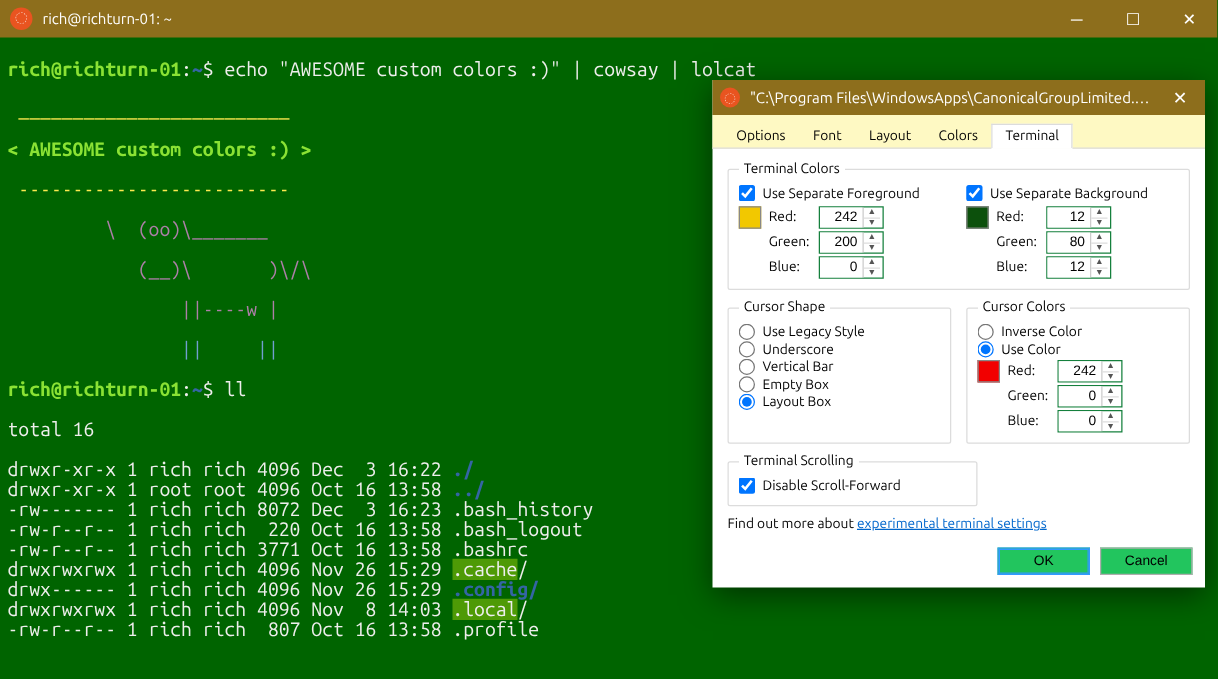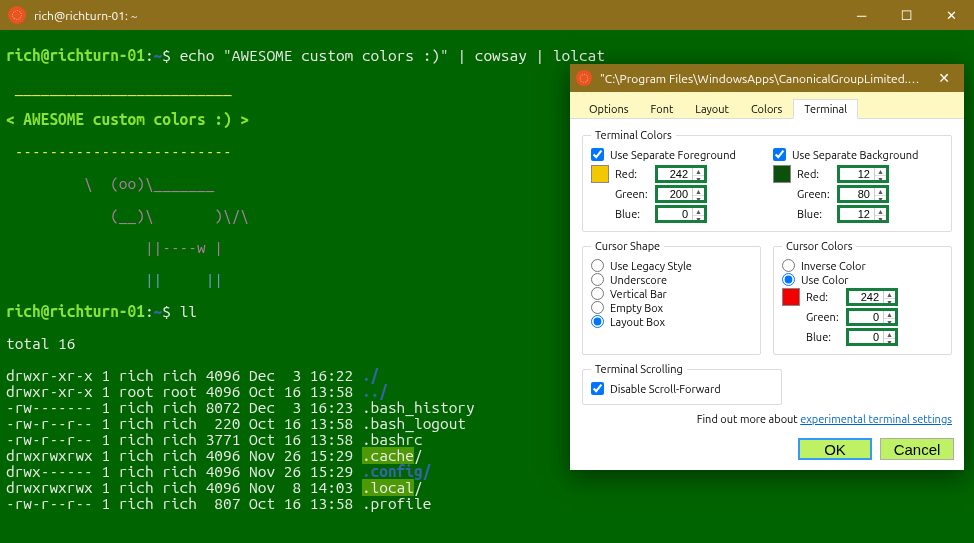--- a/index.html
+++ b/index.html
@@ -137,21 +137,21 @@
     width: 18px; height: 18px;
     border: 1px solid #888;
     flex: 0 0 18px;
   }
   .rgb { display: grid; grid-template-columns: 40px 52px; row-gap: 2px; align-items: center; }
   .rgb label { text-align: left; }
   .num {
     display: inline-flex;
     align-items: stretch;
     height: 18px;
-    border: 3px solid #15803d;
+    border: 1px solid #15803d;
     background: #fff;
     width: 52px;
   }
   .num input {
     border: 0; outline: 0; width: 34px;
     font-size: 11px; padding: 0 4px;
     text-align: right;
   }
   .num .spinners {
     width: 14px;
@@ -160,31 +160,31 @@
   }
   .num .spinners div {
     flex: 1; font-size: 7px;
     display: flex; align-items: center; justify-content: center;
     line-height: 1;
     color: #555;
   }
   .num .spinners div:first-child { border-bottom: 1px solid #ddd; }
 
   .link { color: #0066cc; text-decoration: underline; cursor: pointer; }
-  .info { margin-top: 8px; font-size: 11px; text-align: right; }
+  .info { margin-top: 8px; font-size: 11px; }
 
   .props-buttons {
     display: flex; gap: 8px; justify-content: flex-end;
     padding: 6px 10px 10px 10px;
   }
   .winbtn {
     min-width: 74px; height: 22px;
     border: 1px solid #adadad;
-    background: #bef264;
-    font-size: 15px;
+    background: #22c55e;
+    font-size: 11px;
   }
   .winbtn.default { border-color: #3399ff; box-shadow: 0 0 0 1px #3399ff inset; }
 
 </style>
 </head>
 <body>
 
 <div class="titlebar">
   <div class="logo">◌</div>
   <div class="title">rich@richturn-01: ~</div>

